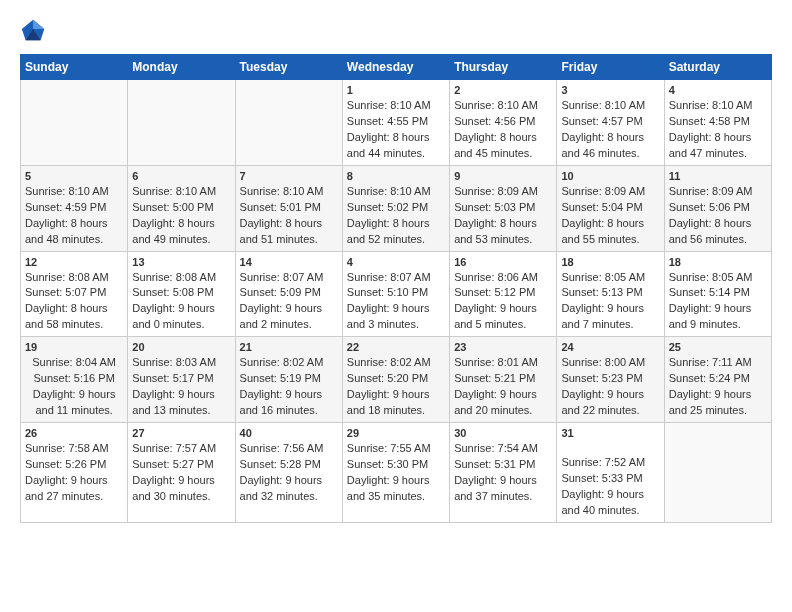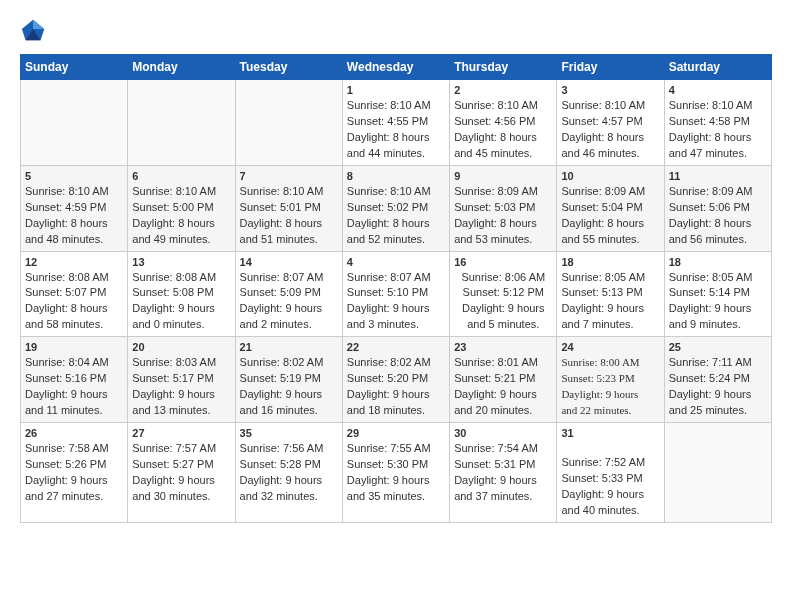--- a/index.html
+++ b/index.html
@@ -239,21 +239,21 @@
           </td>
           <td>
             <div class="day-number">4</div>
             <div class="day-info" style="white-space: pre-line;">Sunrise: 8:07 AM
 Sunset: 5:10 PM
 Daylight: 9 hours
 and 3 minutes.</div>
           </td>
           <td>
             <div class="day-number">16</div>
-            <div class="day-info" style="white-space: pre-line; text-align: center;">Sunrise: 8:06 AM
+            <div class="day-info" style="white-space: pre-line;">Sunrise: 8:06 AM
 Sunset: 5:12 PM
 Daylight: 9 hours
 and 5 minutes.</div>
           </td>
           <td>
             <div class="day-number">18</div>
             <div class="day-info" style="white-space: pre-line;">Sunrise: 8:05 AM
 Sunset: 5:13 PM
 Daylight: 9 hours
 and 7 minutes.</div>
@@ -262,21 +262,21 @@
             <div class="day-number">18</div>
             <div class="day-info" style="white-space: pre-line;">Sunrise: 8:05 AM
 Sunset: 5:14 PM
 Daylight: 9 hours
 and 9 minutes.</div>
           </td>
         </tr>
         <tr>
           <td>
             <div class="day-number">19</div>
-            <div class="day-info" style="white-space: pre-line;">Sunrise: 8:04 AM
+            <div class="day-info" style="white-space: pre-line; text-align: center;">Sunrise: 8:04 AM
 Sunset: 5:16 PM
 Daylight: 9 hours
 and 11 minutes.</div>
           </td>
           <td>
             <div class="day-number">20</div>
             <div class="day-info" style="white-space: pre-line;">Sunrise: 8:03 AM
 Sunset: 5:17 PM
 Daylight: 9 hours
 and 13 minutes.</div>
@@ -297,21 +297,21 @@
           </td>
           <td>
             <div class="day-number">23</div>
             <div class="day-info" style="white-space: pre-line;">Sunrise: 8:01 AM
 Sunset: 5:21 PM
 Daylight: 9 hours
 and 20 minutes.</div>
           </td>
           <td>
             <div class="day-number">24</div>
-            <div class="day-info" style="white-space: pre-line; font-family: Liberation Serif, serif;">Sunrise: 8:00 AM
+            <div class="day-info" style="white-space: pre-line;">Sunrise: 8:00 AM
 Sunset: 5:23 PM
 Daylight: 9 hours
 and 22 minutes.</div>
           </td>
           <td>
             <div class="day-number">25</div>
             <div class="day-info" style="white-space: pre-line;">Sunrise: 7:11 AM
 Sunset: 5:24 PM
 Daylight: 9 hours
 and 25 minutes.</div>
@@ -326,21 +326,21 @@
 and 27 minutes.</div>
           </td>
           <td>
             <div class="day-number">27</div>
             <div class="day-info" style="white-space: pre-line;">Sunrise: 7:57 AM
 Sunset: 5:27 PM
 Daylight: 9 hours
 and 30 minutes.</div>
           </td>
           <td>
-            <div class="day-number">35</div>
+            <div class="day-number">40</div>
             <div class="day-info" style="white-space: pre-line;">Sunrise: 7:56 AM
 Sunset: 5:28 PM
 Daylight: 9 hours
 and 32 minutes.</div>
           </td>
           <td>
             <div class="day-number">29</div>
             <div class="day-info" style="white-space: pre-line;">Sunrise: 7:55 AM
 Sunset: 5:30 PM
 Daylight: 9 hours

